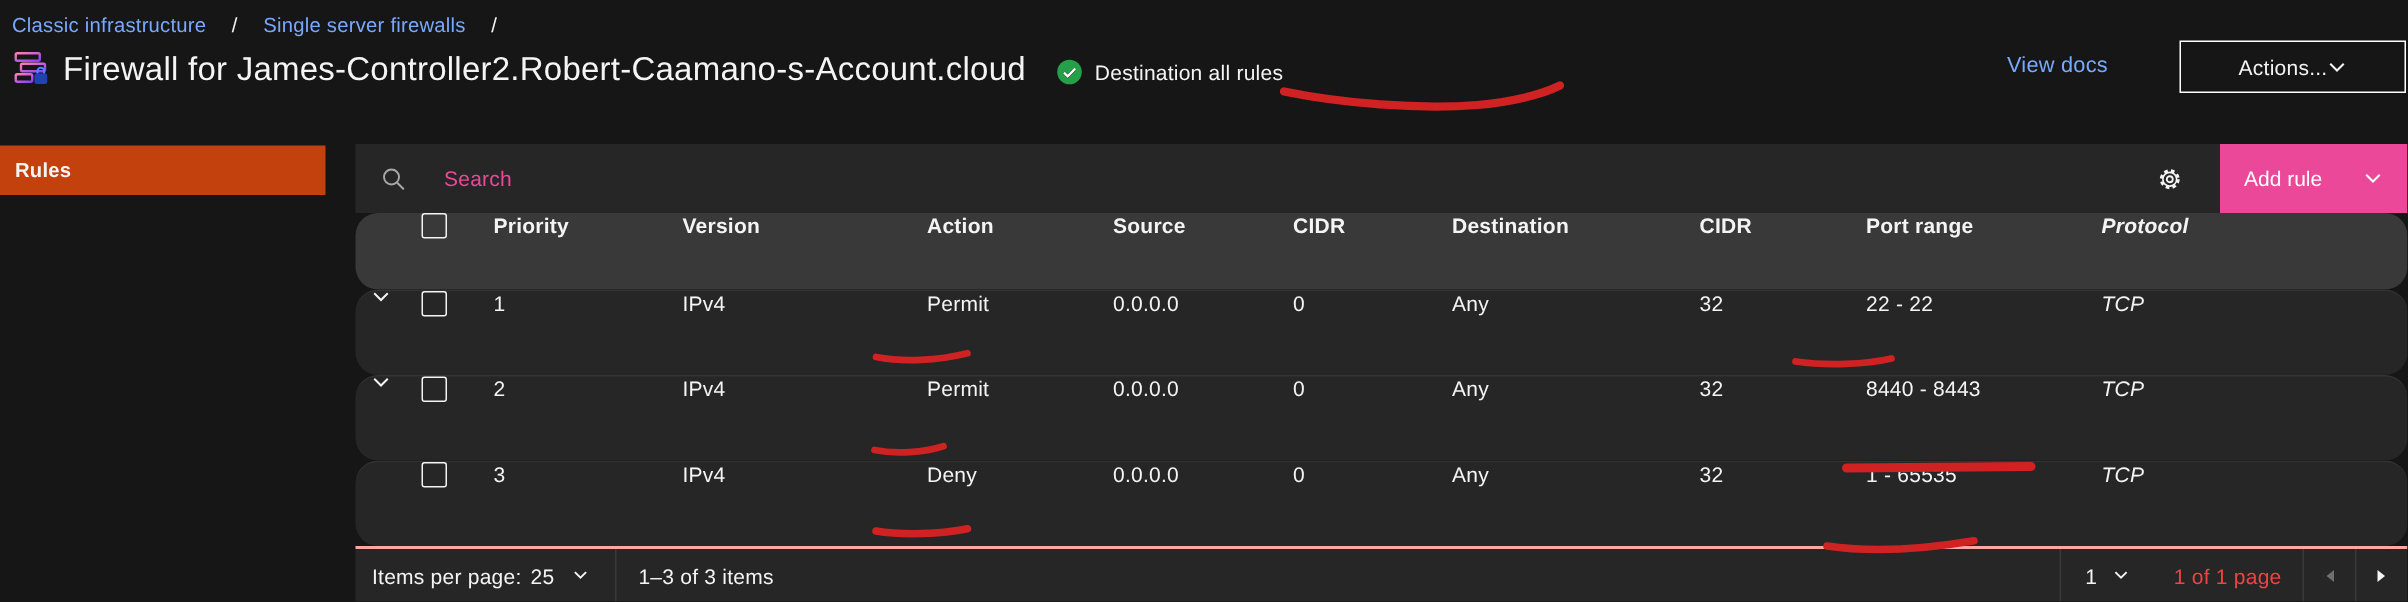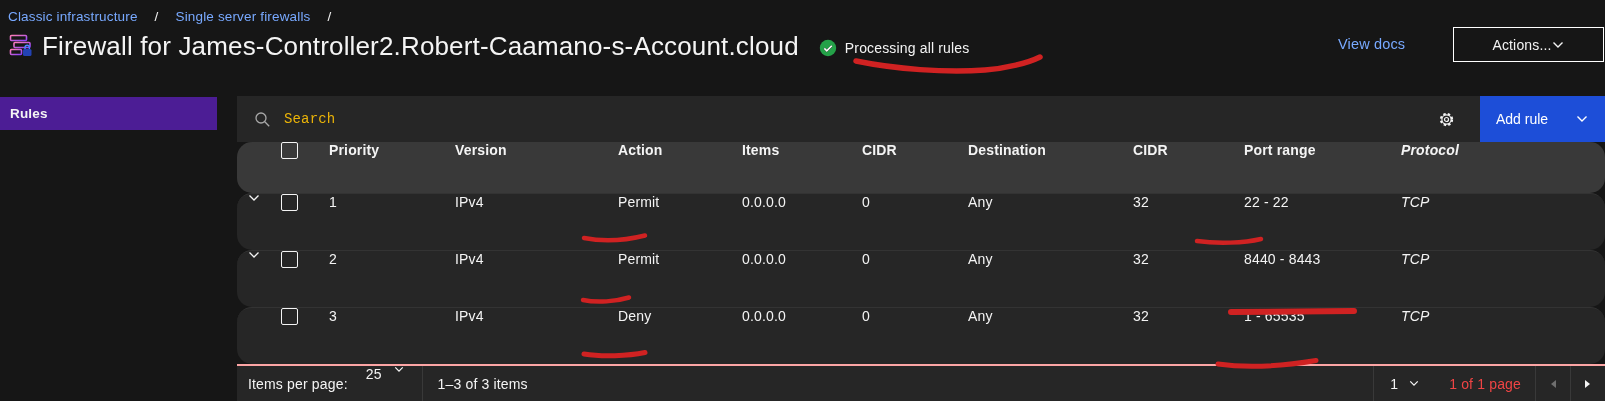--- a/index.html
+++ b/index.html
@@ -10,44 +10,44 @@
     font-size:14px;letter-spacing:.16px;
   }
   .abs{position:absolute;}
 
   
   .breadcrumb{left:8px;top:9px;height:18px;display:flex;gap:17px;font-size:13.5px;}
   .crumb-link{color:#78a9ff;text-decoration:none;cursor:pointer;}
   .crumb-sep{color:#f4f4f4;}
   .title-row{left:8px;top:28px;height:36px;display:flex;align-items:center;}
   .fw-icon{width:26px;height:26px;margin-right:8px;flex:none;}
-  .page-title{font-size:26px;font-weight:400;color:#f4f4f4;white-space:nowrap;}
+  .page-title{font-size:22px;font-weight:400;color:#f4f4f4;white-space:nowrap;}
   .status{display:flex;align-items:center;gap:8px;margin-left:20px;margin-top:4px;}
   .status-text{font-size:14px;color:#f4f4f4;white-space:nowrap;}
   .view-docs{left:1338px;top:36px;color:#78a9ff;text-decoration:none;cursor:pointer;font-size:14.5px;}
   .actions-btn{
     left:1453px;top:27px;width:151px;height:35px;box-sizing:border-box;
     border:1px solid #ffffff;background:transparent;color:#f4f4f4;
     display:flex;align-items:center;justify-content:center;
     padding:0 14px 0 13px;cursor:pointer;font-size:14px;
   }
 
   
-  .side-item{left:0;top:97px;width:217px;height:33px;background:#4c1d95;
+  .side-item{left:0;top:97px;width:217px;height:33px;background:#c2410c;
     display:flex;align-items:center;padding-left:10px;box-sizing:border-box;
     font-weight:bold;font-size:13.5px;cursor:pointer;}
 
   
   .toolbar{left:237px;top:96px;width:1368px;height:46px;background:#262626;display:flex;align-items:center;}
   .search-box{display:flex;align-items:center;height:100%;flex:1;cursor:text;}
   .search-icon{margin-left:17px;flex:none;color:#a8a8a8;}
-  .search-ph{margin-left:13px;color:#eab308;font-size:14px;font-family:Liberation Mono, monospace;}
+  .search-ph{margin-left:25px;color:#ec4899;font-size:14px;}
   .gear-btn{width:46px;height:46px;display:flex;align-items:center;justify-content:center;
     color:#f4f4f4;cursor:pointer;flex:none;margin-right:11px;}
-  .add-rule{width:125px;height:46px;background:#1d4ed8;color:#fff;border:none;
+  .add-rule{width:125px;height:46px;background:#ec4899;color:#fff;border:none;
     display:flex;align-items:center;justify-content:space-between;
     padding:0 17px 0 16px;box-sizing:border-box;cursor:pointer;font-size:14px;flex:none;}
 
   
   .tbl{left:237px;top:142px;width:1368px;}
   .trow{display:flex;align-items:flex-start;width:100%;box-sizing:border-box;border-radius:15px;}
   .thead{height:51px;background:#393939;font-weight:bold;}
   .tbody-row{height:57px;background:#262626;border-top:1px solid #333333;}
   .c1{width:44px;flex:none;display:flex;align-items:center;padding-left:11px;box-sizing:border-box;}
   .c2{width:48px;flex:none;display:flex;align-items:center;}
@@ -63,21 +63,21 @@
   .c12{flex:1;display:flex;align-items:center;justify-content:center;}
   .checkbox{width:17px;height:17px;border:1.2px solid #f4f4f4;border-radius:2px;background:transparent;cursor:pointer;box-sizing:border-box;}
   .expand-chevron{color:#f4f4f4;cursor:pointer;display:flex;align-items:center;}
   .kebab{color:#dcdcdc;font-size:17px;cursor:pointer;line-height:1;letter-spacing:0;padding:6px 8px;}
 
   
   .pager{left:237px;top:364px;width:1368px;height:37px;background:#262626;
     border-top:2px solid #fca5a5;display:flex;align-items:center;box-sizing:border-box;}
   .pager-left{display:flex;align-items:center;height:100%;}
   .ipp-label{margin-left:11px;color:#f4f4f4;}
-  .ipp-select{display:flex;align-items:flex-start;gap:12px;margin-left:18px;padding-right:18px;height:100%;cursor:pointer;}
+  .ipp-select{display:flex;align-items:center;gap:12px;margin-left:6px;padding-right:18px;height:100%;cursor:pointer;}
   .pager-div{width:1px;height:100%;background:#393939;flex:none;}
   .range-text{margin-left:15px;color:#f4f4f4;}
   .pager-right{margin-left:auto;display:flex;align-items:center;height:100%;}
   .page-select{display:flex;align-items:center;gap:11px;padding:0 16px;height:100%;cursor:pointer;border-left:1px solid #393939;}
   .page-text{padding:0 14px;color:#ef4444;}
   .pg-btn{width:34px;height:100%;display:flex;align-items:center;justify-content:center;
     border-left:1px solid #393939;cursor:pointer;font-size:10px;}
   .pg-prev{color:#6f6f6f;cursor:default;}
   .pg-next{color:#f4f4f4;}
 
@@ -108,21 +108,21 @@
     <rect x="15" y="16" width="8.5" height="7" rx="1.5" fill="#2242b4"></rect>
     <path d="M17 16 v-1.6 a2.2 2.2 0 0 1 4.4 0 V16" fill="none" stroke="#4589ff" stroke-width="1.4"></path>
   </svg>
   <span class="page-title">Firewall for James-Controller2.Robert-Caamano-s-Account.cloud</span>
   <span class="status">
     <svg width="18" height="18" viewBox="0 0 18 18">
       <circle cx="9" cy="9" r="8.2" fill="#24a148"></circle>
       <path d="M5.3 9.4 l2.5 2.5 L12.8 6.8" fill="none" stroke="#161616" stroke-width="1.9"></path>
       <path d="M5.3 9.4 l2.5 2.5 L12.8 6.8" fill="none" stroke="#ffffff" stroke-width="1.6"></path>
     </svg>
-    <span class="status-text">Processing all rules</span>
+    <span class="status-text">Destination all rules</span>
   </span>
 </div>
 
 <a class="abs view-docs">View docs</a>
 
 <div class="abs actions-btn">
   <span>Actions...</span>
   <svg class="chev" width="12" height="8" viewBox="0 0 12 8">
     <path d="M1.5 1.5 L6 6 L10.5 1.5" fill="none" stroke="#f4f4f4" stroke-width="1.4"></path>
   </svg>
@@ -158,21 +158,21 @@
 <div class="abs tbl">
 
   <div class="trow thead">
     <div class="c1"></div>
     <div class="c2">
         <span class="checkbox"></span>
       </div>
     <div class="c3">Priority</div>
     <div class="c4">Version</div>
     <div class="c5">Action</div>
-    <div class="c6">Items</div>
+    <div class="c6">Source</div>
     <div class="c7">CIDR</div>
     <div class="c8">Destination</div>
     <div class="c9">CIDR</div>
     <div class="c10">Port range</div>
     <div class="c11">Protocol</div>
     <div class="c12"></div>
   </div>
 
   <div class="trow tbody-row">
     <div class="c1">

